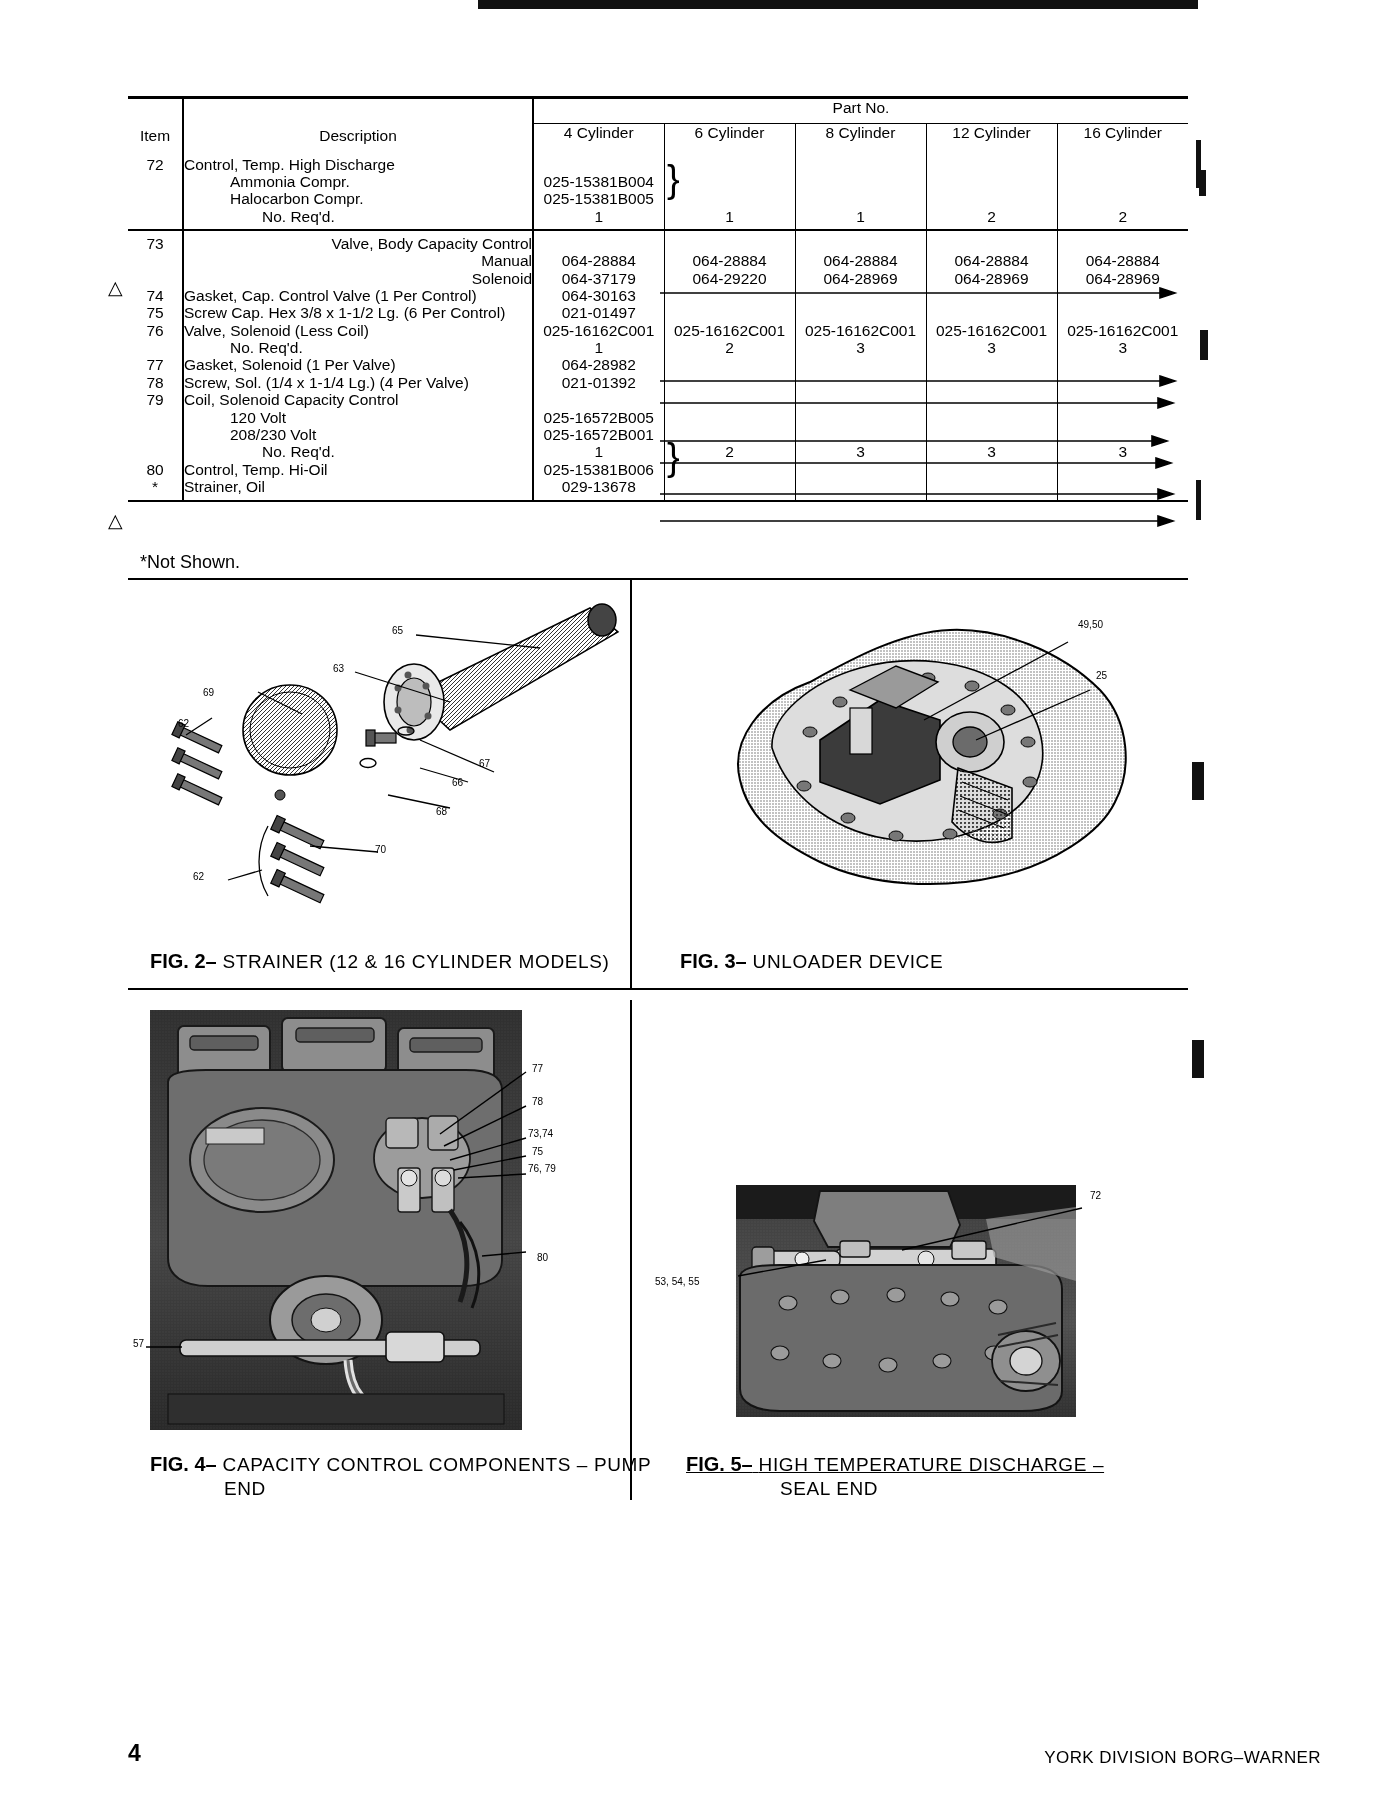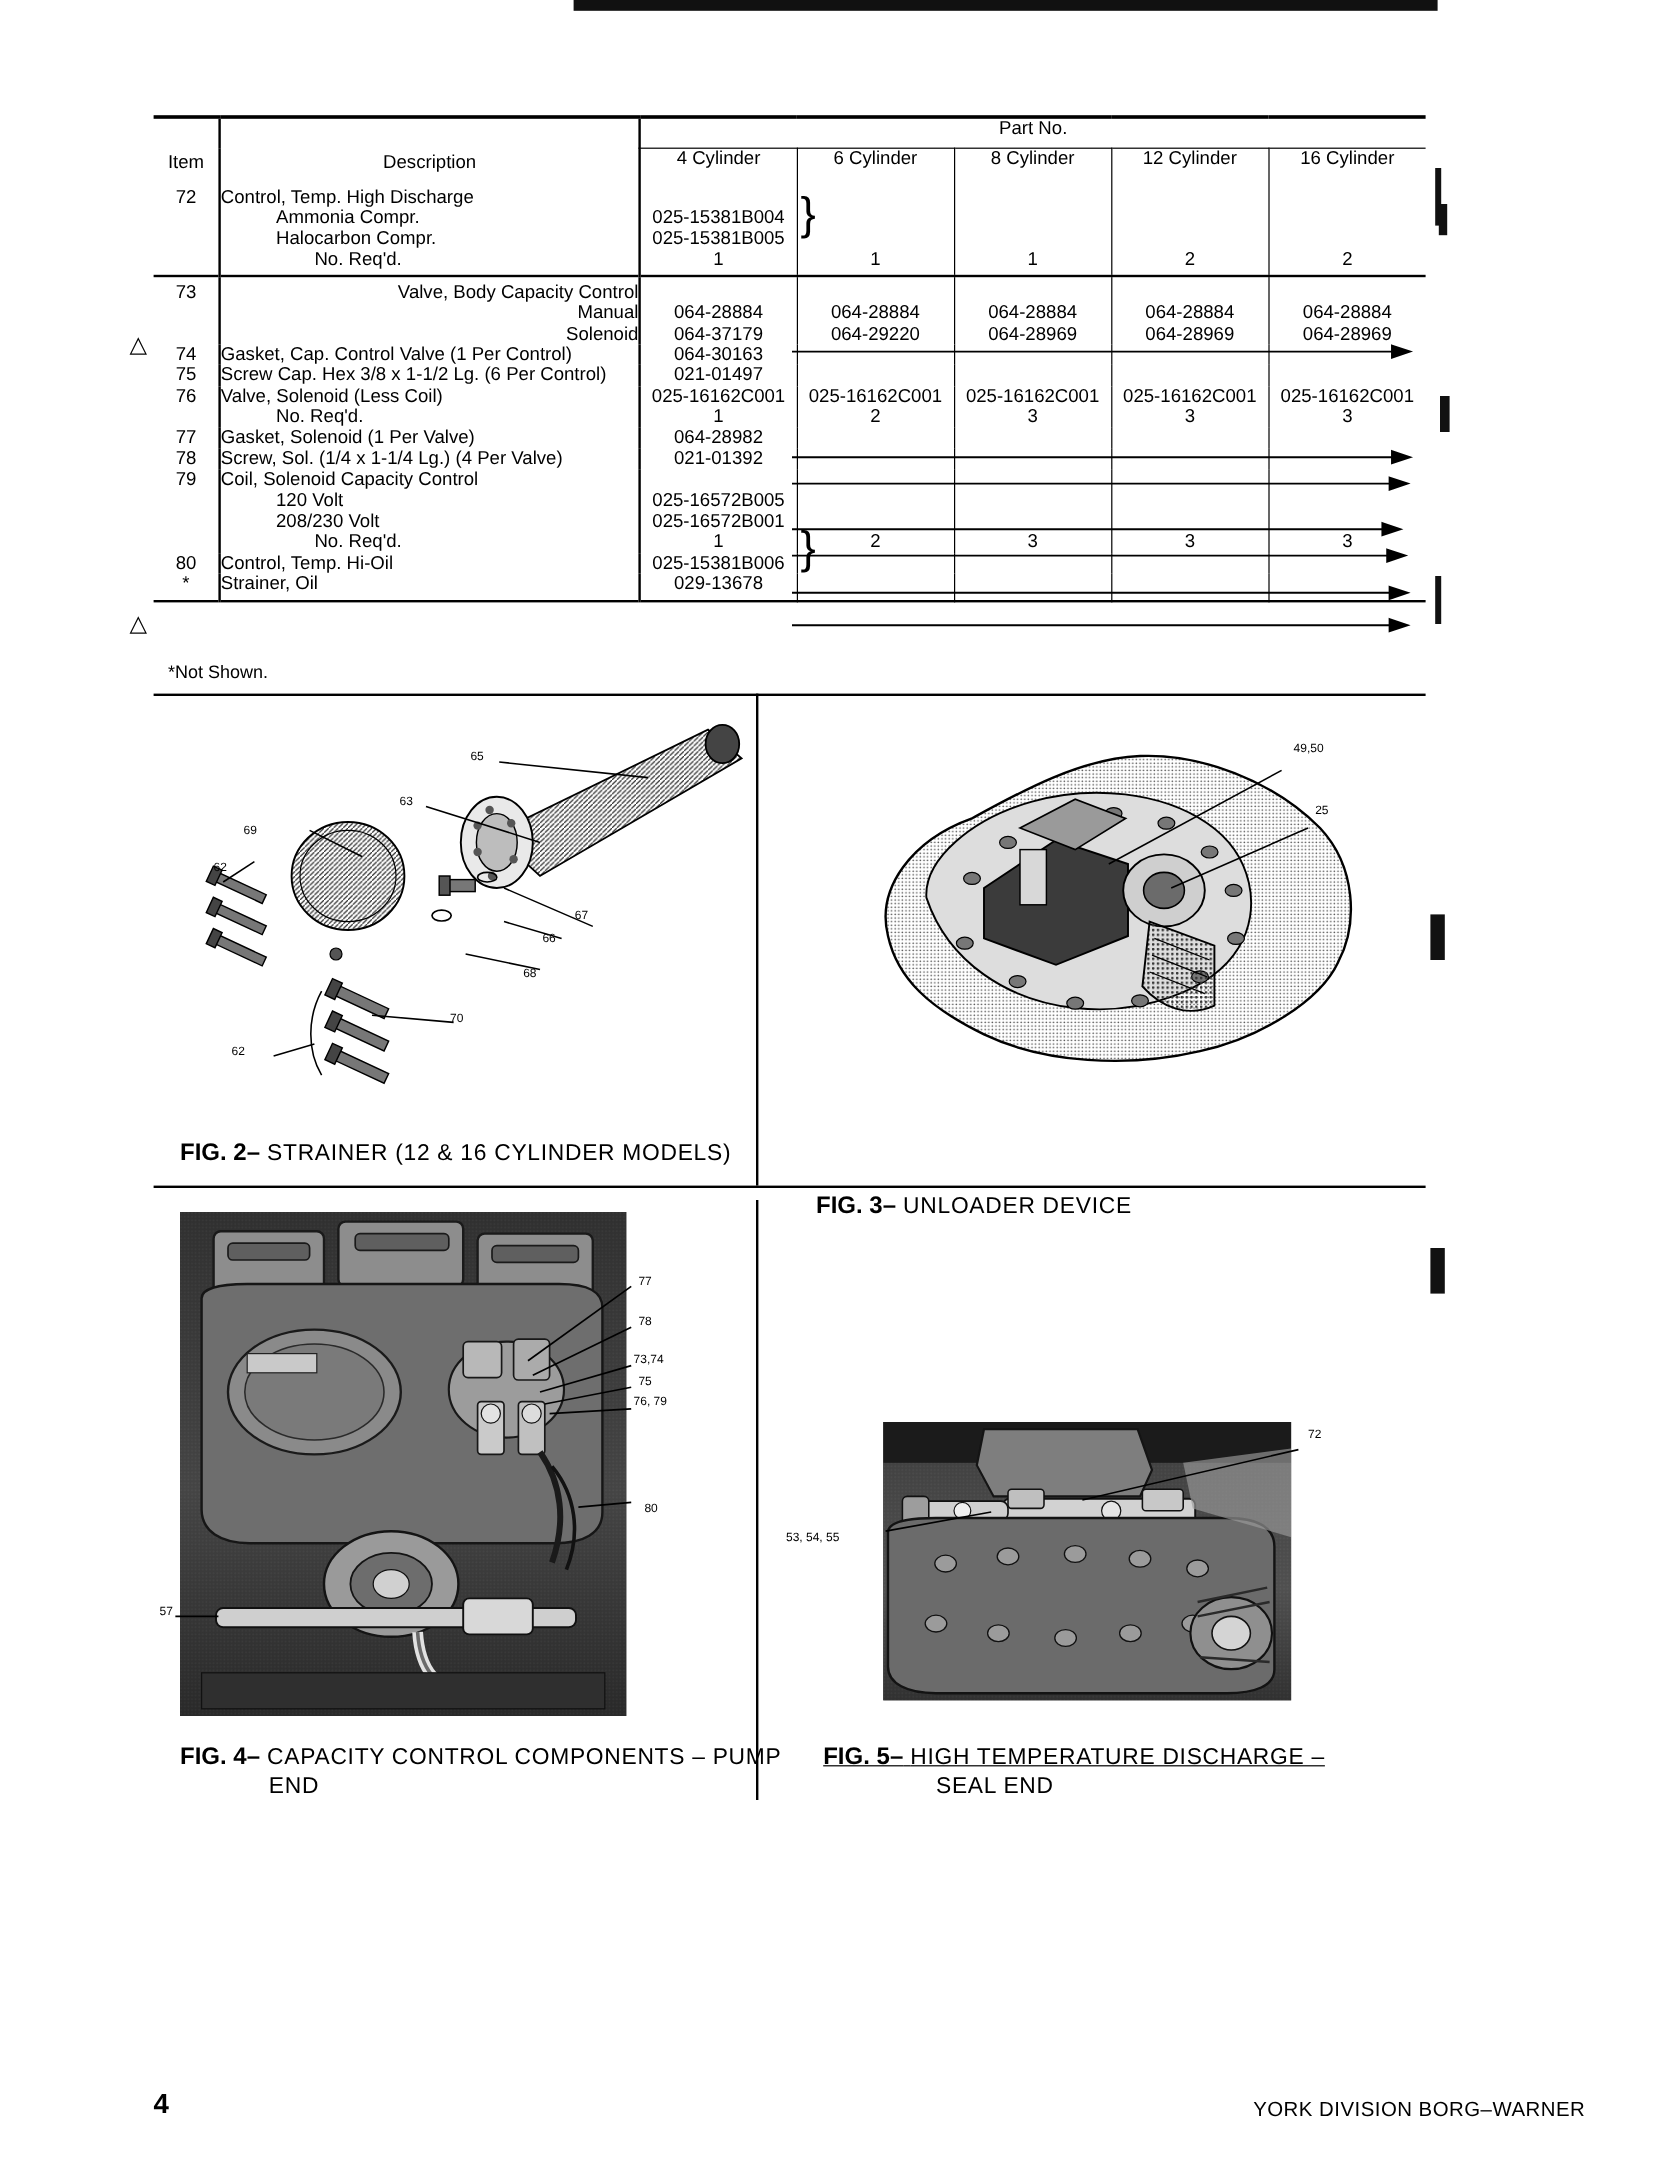--- a/index.html
+++ b/index.html
@@ -50,21 +50,21 @@
   td.pn-col.last { border-right:none; }
 
   .ind1 { padding-left:46px; display:block; }
   .ind2 { padding-left:78px; display:block; }
   .lineblock { display:block; white-space:nowrap; }
 
   .brace {
     position:absolute; font-size:38px; line-height:1;
   }
   .footnote {
-    position:absolute; left:140px; top:552px; font-size:15px;
+    position:absolute; left:140px; top:552px; font-size:18px;
   }
   .tri-out {
     position:absolute; font-size:19px; line-height:1;
   }
 
   
   .fig-divider-v { position:absolute; background:#000; width:2px; }
   .fig-divider-h { position:absolute; background:#000; height:2px; }
 
   .caption {
@@ -508,21 +508,21 @@
 
   <g stroke="#000" stroke-width="1.3" fill="none">
     <line x1="224" y1="130" x2="368" y2="52"></line>
     <line x1="276" y1="150" x2="390" y2="100"></line>
   </g>
 </svg>
 
 <div class="callout" style="left:1078px;top:619px;">49,50</div>
 <div class="callout" style="left:1096px;top:670px;">25</div>
 
-<div class="caption" style="left:680px;top:950px;margin-top:44px;">
+<div class="caption" style="left:680px;top:950px;">
   <b>FIG. 3–</b>
   <span>UNLOADER DEVICE</span>
 </div>
 
 <div class="photo" style="left:150px;top:1010px;width:372px;height:420px;">
   <svg width="372" height="420">
     <defs>
       <linearGradient id="g4" x1="0" y1="0" x2="0" y2="1">
         <stop offset="0%" stop-color="#2a2a2a"></stop>
           <stop offset="55%" stop-color="#4a4a4a"></stop>

